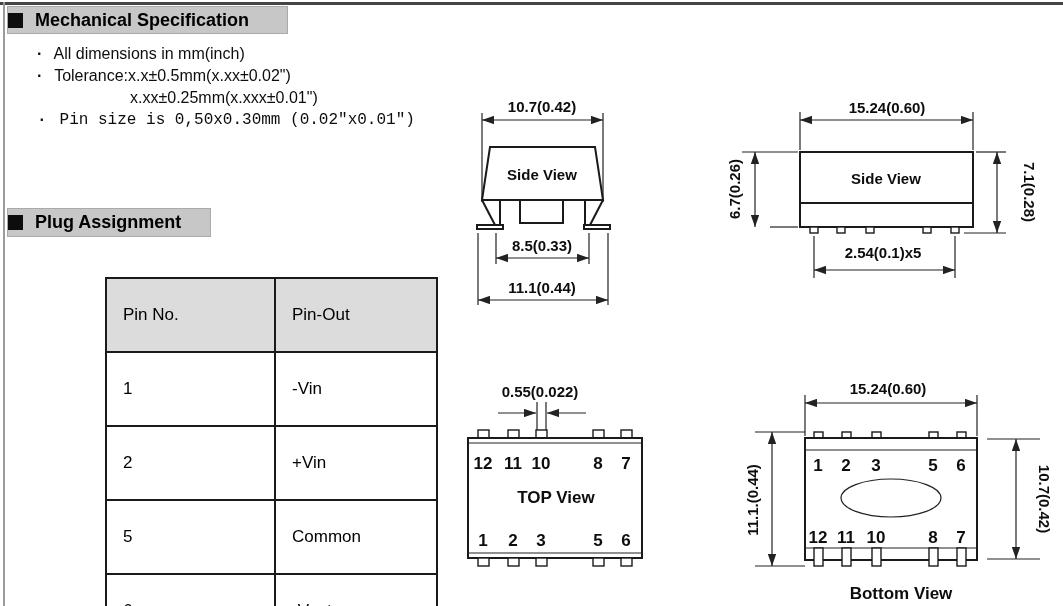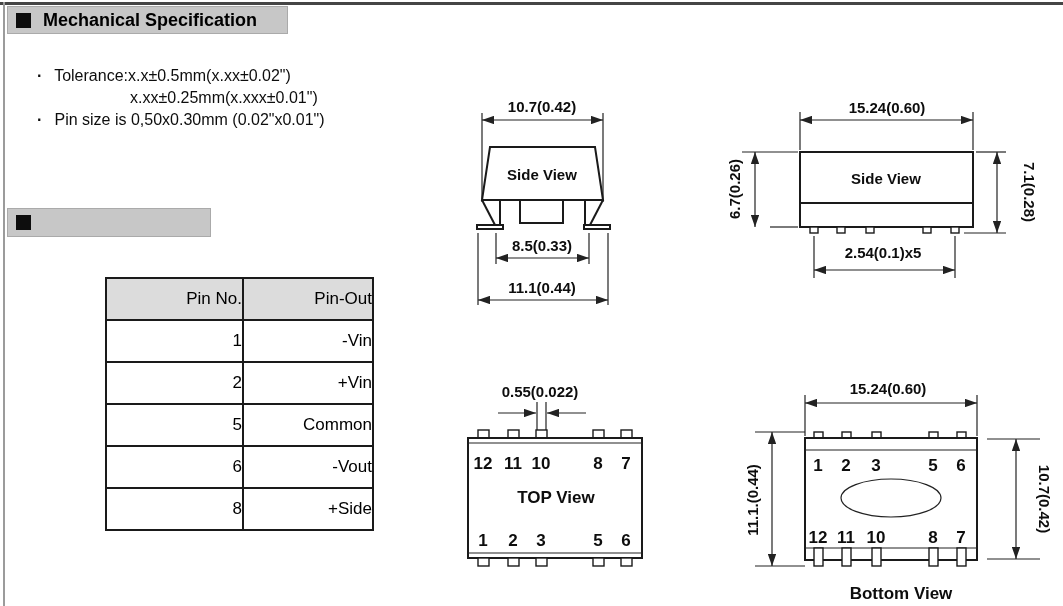--- a/index.html
+++ b/index.html
@@ -2,30 +2,30 @@
 <html><head>
 <meta charset="utf-8">
 <style>
   html,body{margin:0;padding:0;background:#fff;}
   .page{position:relative;width:1063px;height:606px;background:#fff;overflow:hidden;
         font-family:"Liberation Sans",sans-serif;color:#000;}
   .border-top{position:absolute;left:0;top:2px;width:1063px;height:3px;background:#454545;}
   .border-left{position:absolute;left:3px;top:2px;width:2px;height:604px;background:#9b9b9b;}
 
   .bar{position:absolute;background:#c7c7c7;border:1px solid #aaaaaa;box-sizing:border-box;
-       display:flex;align-items:center;padding-left:8px;font-weight:bold;font-size:18px;}
+       display:flex;align-items:center;font-weight:bold;font-size:18px;}
   .bar .sq{width:15px;height:15px;background:#0d0d0d;margin-right:12px;flex:0 0 auto;}
 
   .note{position:absolute;font-size:16px;color:#0d0d0d;white-space:nowrap;}
   .note .bullet{display:inline-block;width:13px;font-weight:bold;}
 
   table.pin-table{position:absolute;left:105px;top:277px;border-collapse:collapse;
        background:#fff;font-size:17px;}
-  table.pin-table td,table.pin-table th{border:2px solid #1a1a1a;text-align:right;
-       font-weight:normal;height:40px;padding:0;}
+  table.pin-table td,table.pin-table th{border:2px solid #1a1a1a;text-align:left;
+       font-weight:normal;height:40px;padding:16px;}
   table.pin-table th{background:#dcdcdc;}
   .c1{width:135px;} .c2{width:128px;}
 
   svg.drawing{position:absolute;overflow:visible;}
   svg text{font-family:"Liberation Sans",sans-serif;fill:#0d0d0d;}
   .dimtxt{font-weight:bold;font-size:15px;text-anchor:middle;}
   .pintxt{font-weight:bold;font-size:17px;text-anchor:middle;}
   .lbl{font-weight:bold;font-size:15px;text-anchor:middle;}
   .lbl2{font-weight:bold;font-size:17px;text-anchor:middle;}
   .thin{stroke:#222;stroke-width:1.2;fill:none;}
@@ -37,34 +37,39 @@
 
 <div class="page">
   <div class="border-top"></div>
   <div class="border-left"></div>
 
   <div class="bar" style="left:7px;top:6px;width:281px;height:28px;">
     <span class="sq"></span>
     <span>Mechanical Specification</span>
   </div>
 
+  <div class="note" style="left:37px;top:45px;">
+    <span class="bullet">·</span>
+    <span>All dimensions in mm(inch)</span>
+  </div>
   <div class="note" style="left:37px;top:67px;">
     <span class="bullet">·</span>
     <span>Tolerance:x.x±0.5mm(x.xx±0.02")</span>
   </div>
   <div class="note" style="left:130px;top:89px;">
     <span>x.xx±0.25mm(x.xxx±0.01")</span>
   </div>
-  <div class="note" style="left:37px;top:111px;">
+  <div class="note" style="left:37px;top:111px;font-family:Liberation Mono, monospace;">
     <span class="bullet">·</span>
     <span>Pin size is 0,50x0.30mm (0.02"x0.01")</span>
   </div>
 
   <div class="bar" style="left:7px;top:208px;width:204px;height:29px;">
     <span class="sq"></span>
+    <span>Plug Assignment</span>
   </div>
 
   <table class="pin-table">
     <tbody>
         <tr>
       <th class="c1">Pin No.</th>
       <th class="c2">Pin-Out</th>
     </tr>
     <tr>
       <td>1</td>

